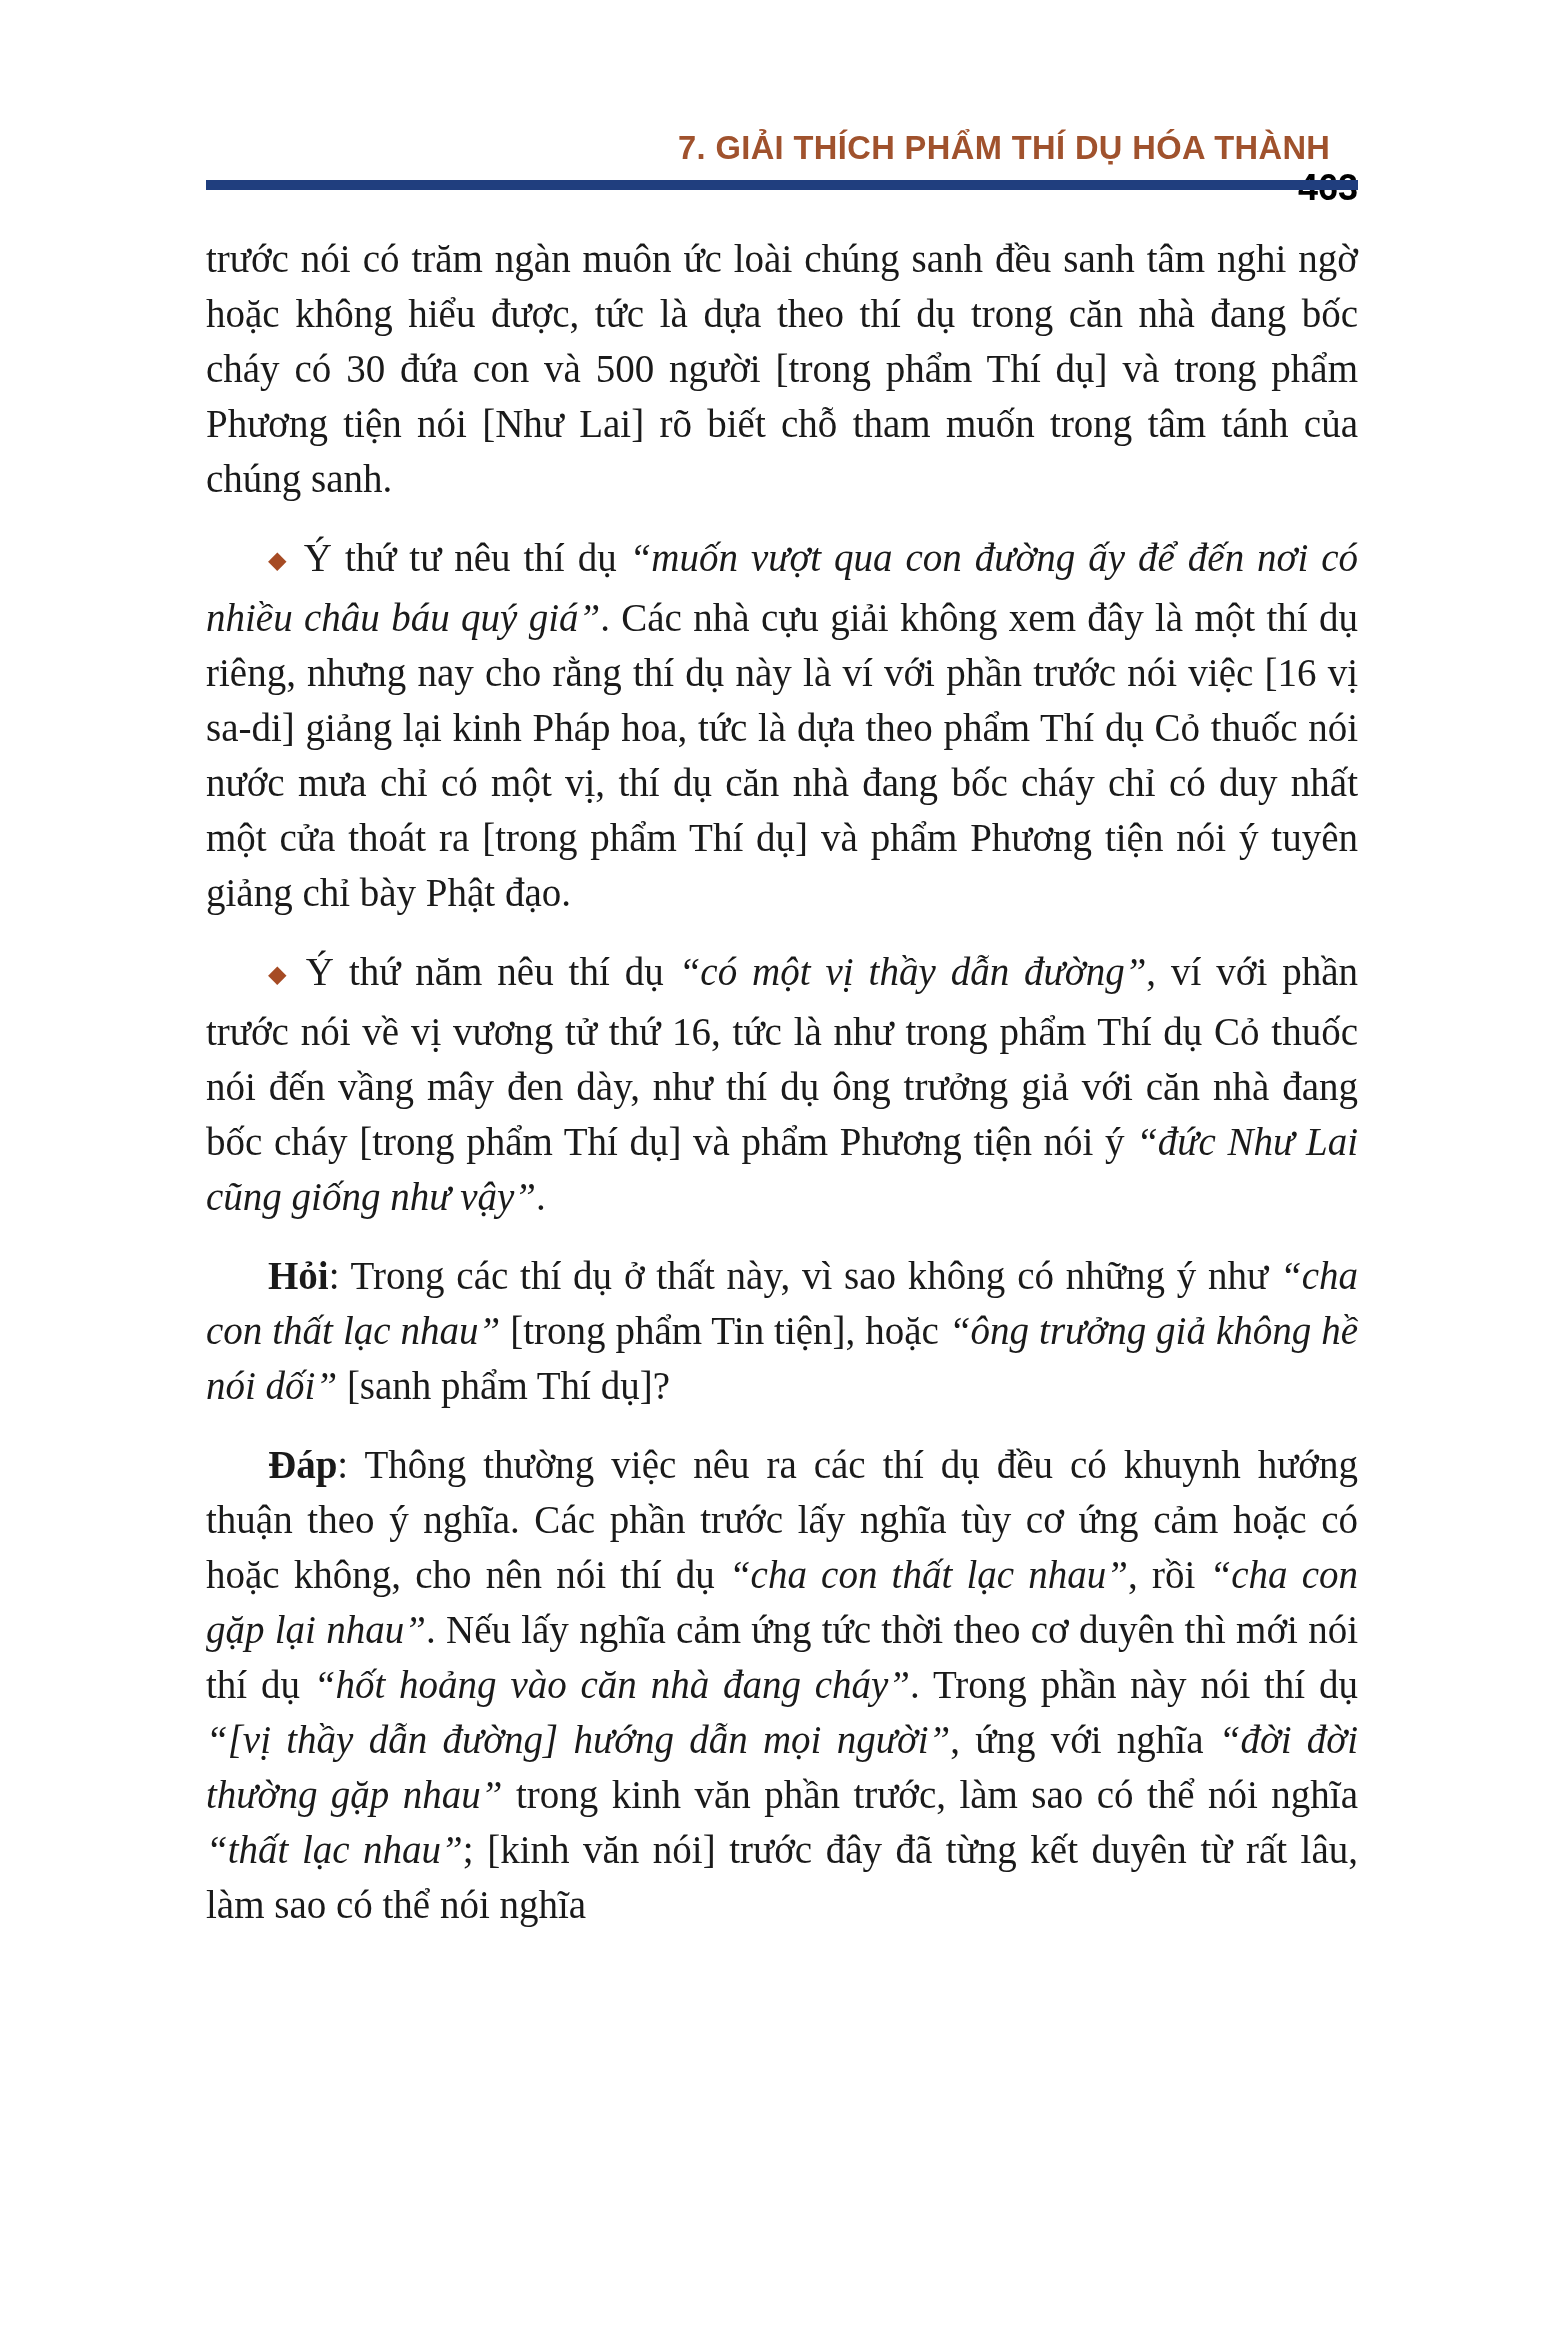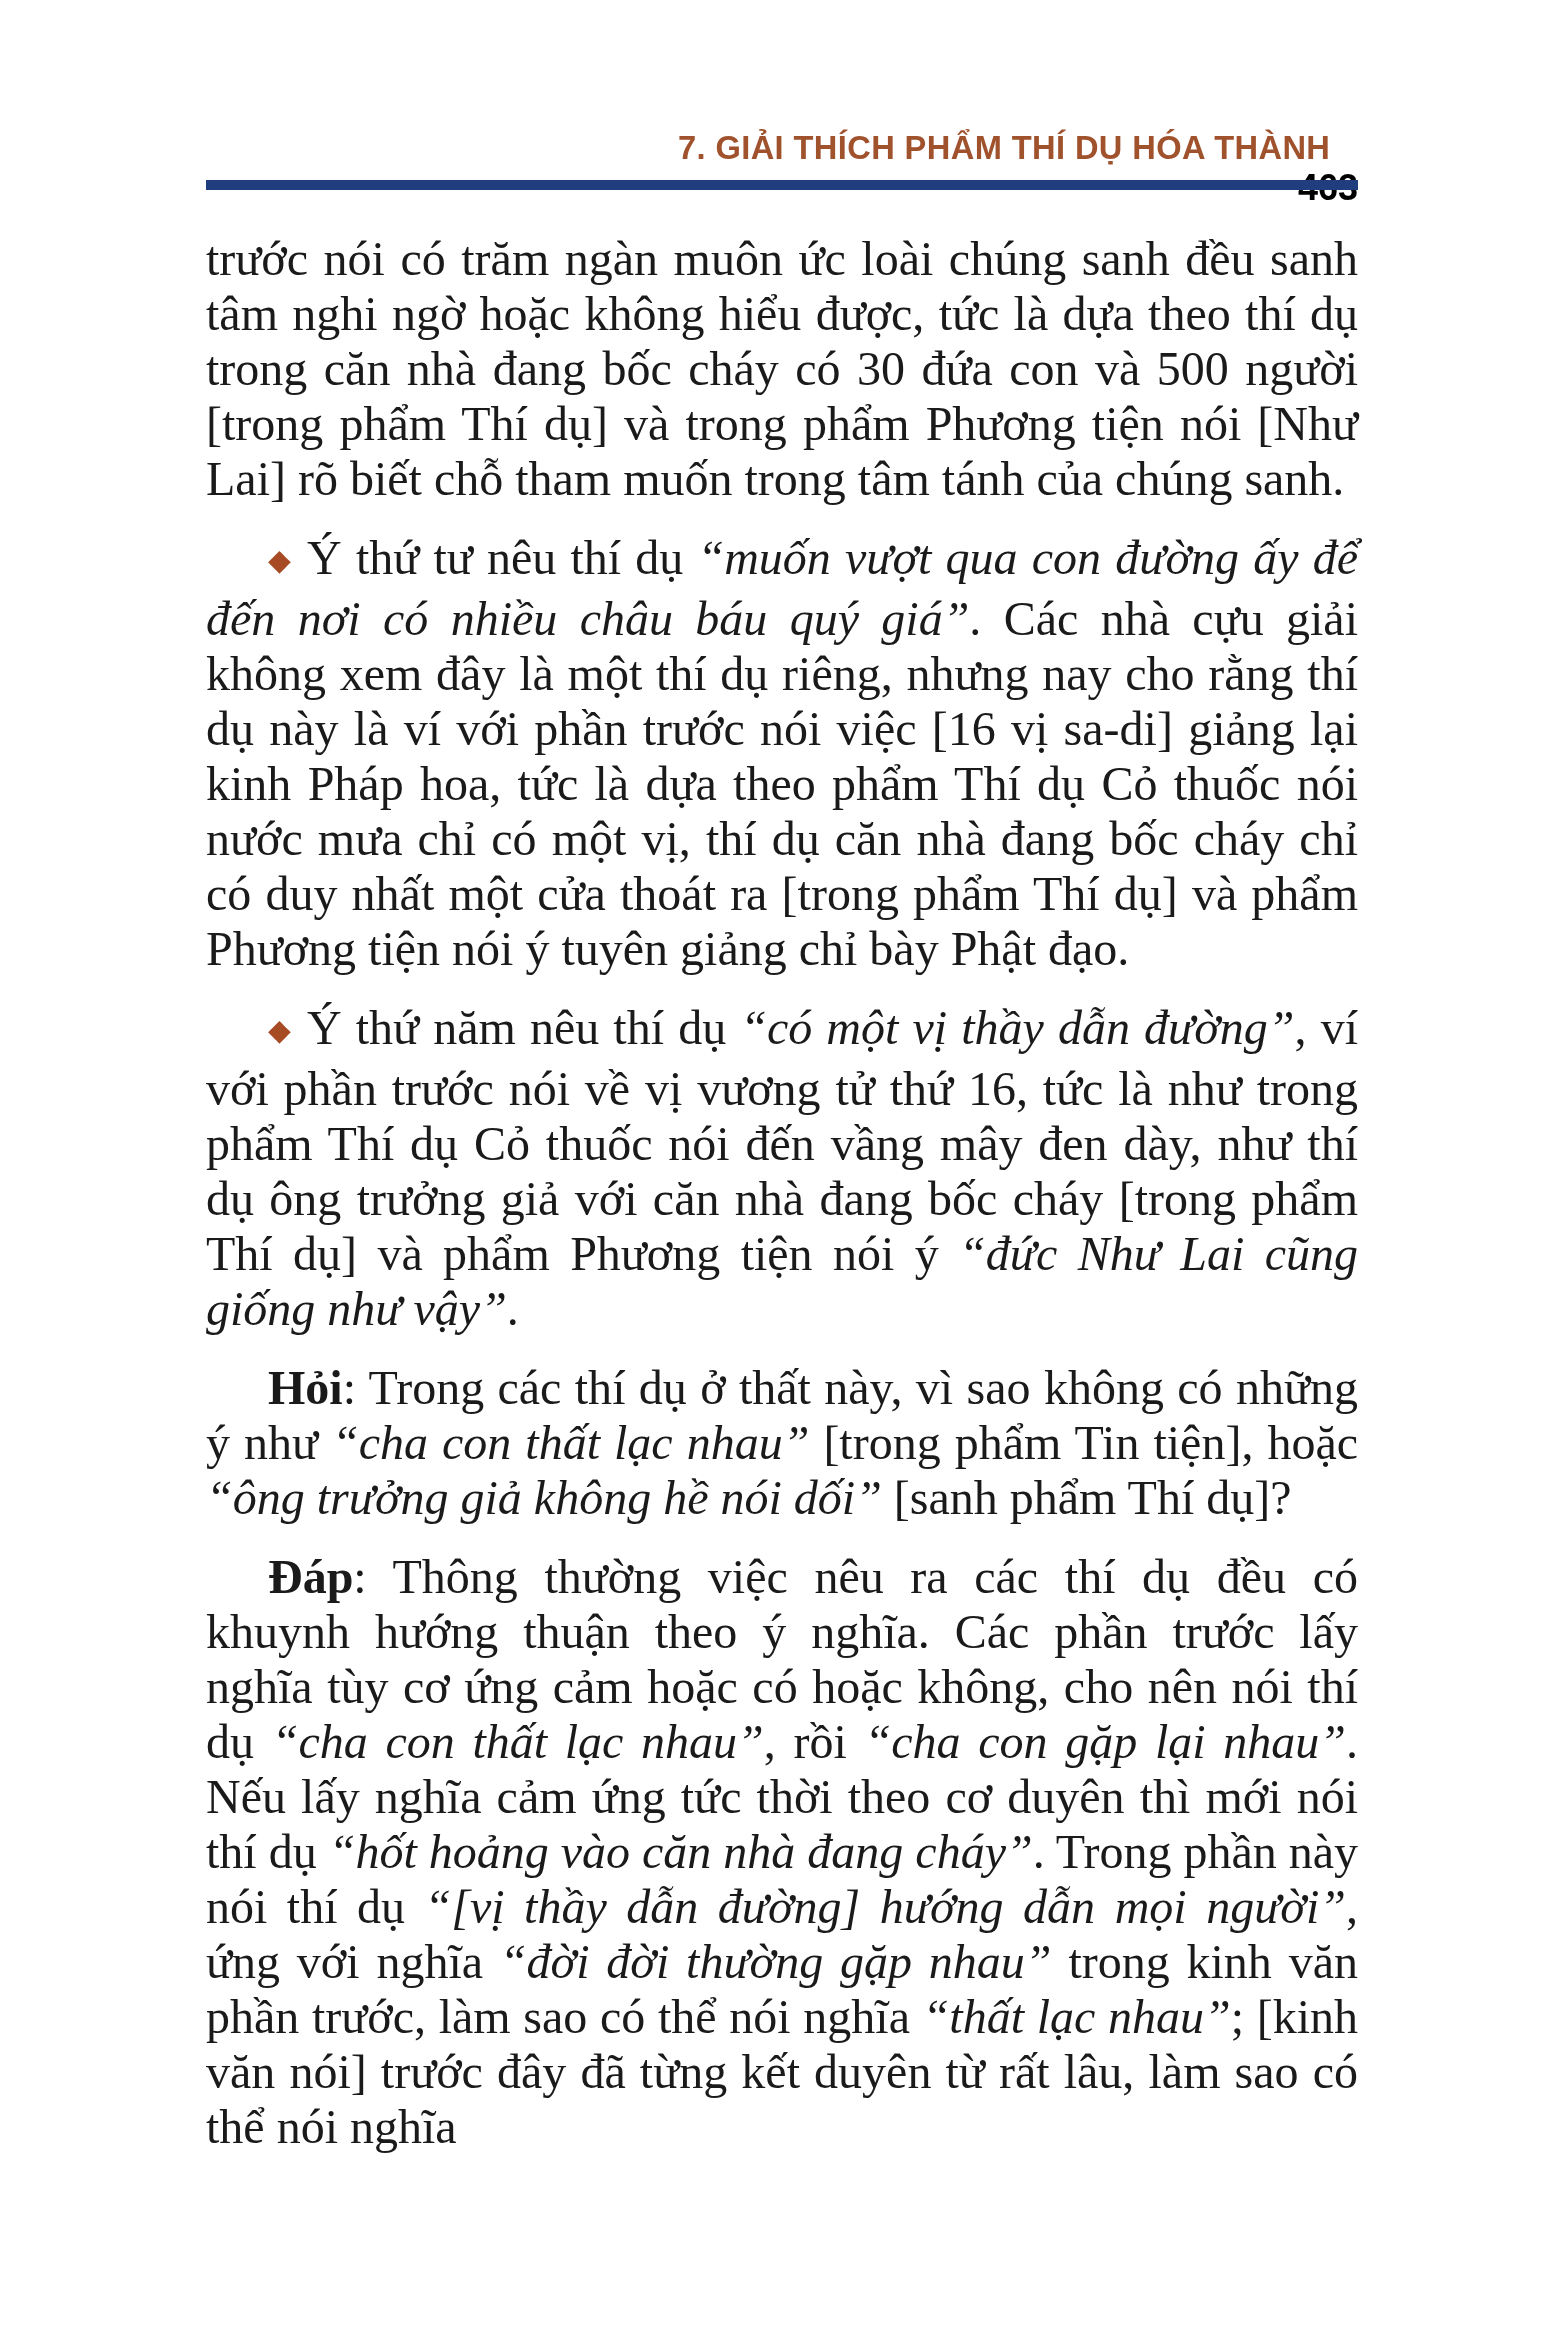--- a/index.html
+++ b/index.html
@@ -51,21 +51,21 @@
     right:203px;
     top:180px;
     height:9.5px;
     background:var(--rule-color);
   }
   .content{
     position:absolute;
     left:206px;
     width:1152px;
     top:231px;
-    font-size:48px;
+    font-size:39px;
     line-height:55px;
     text-align:justify;
     color:var(--text-color);
   }
   .content p{
     margin:0 0 24px 0;
   }
   .content p.indent{
     text-indent:62px;
   }

